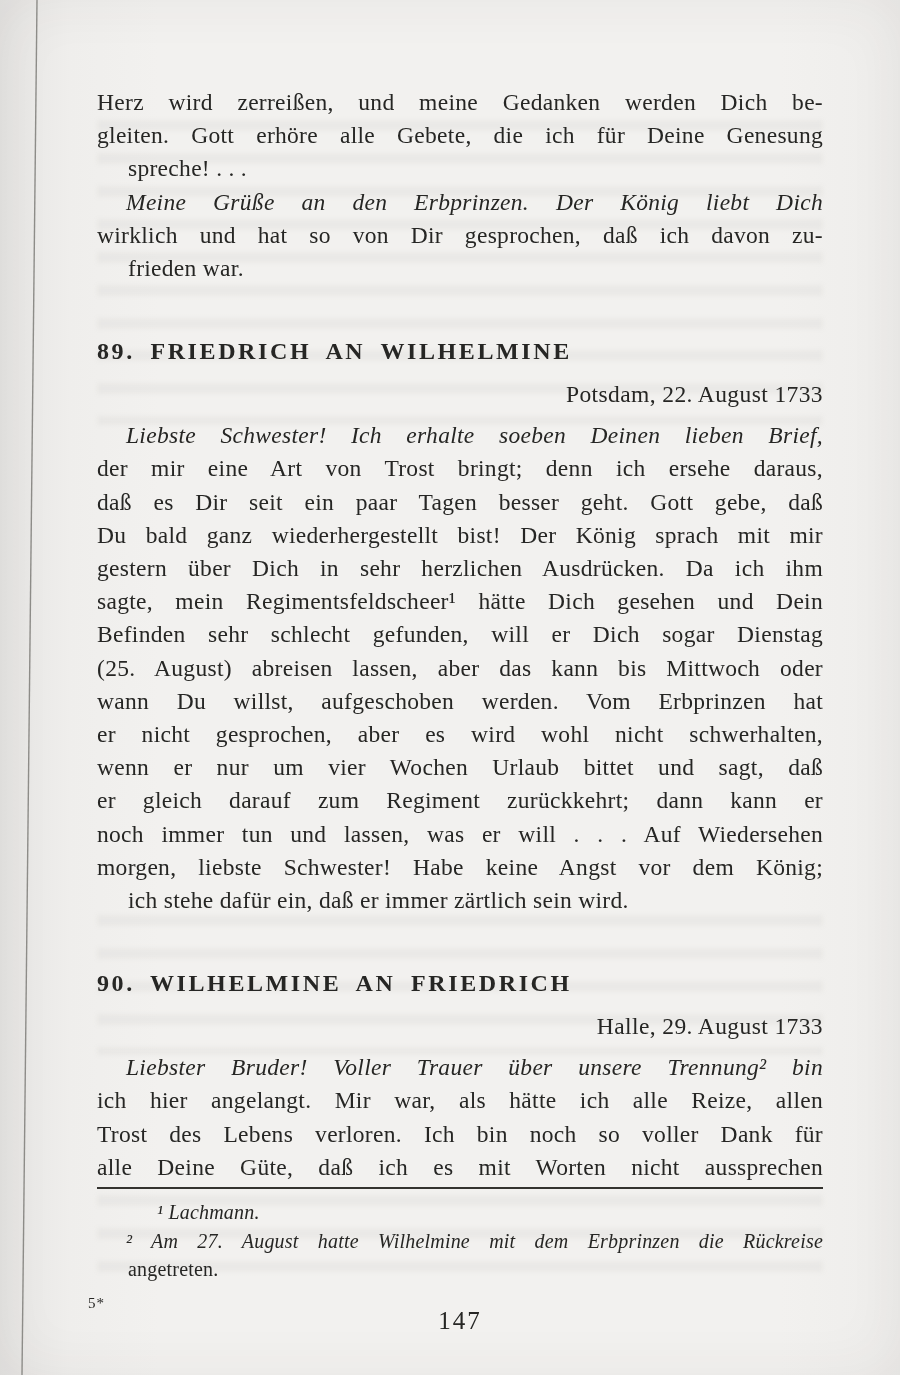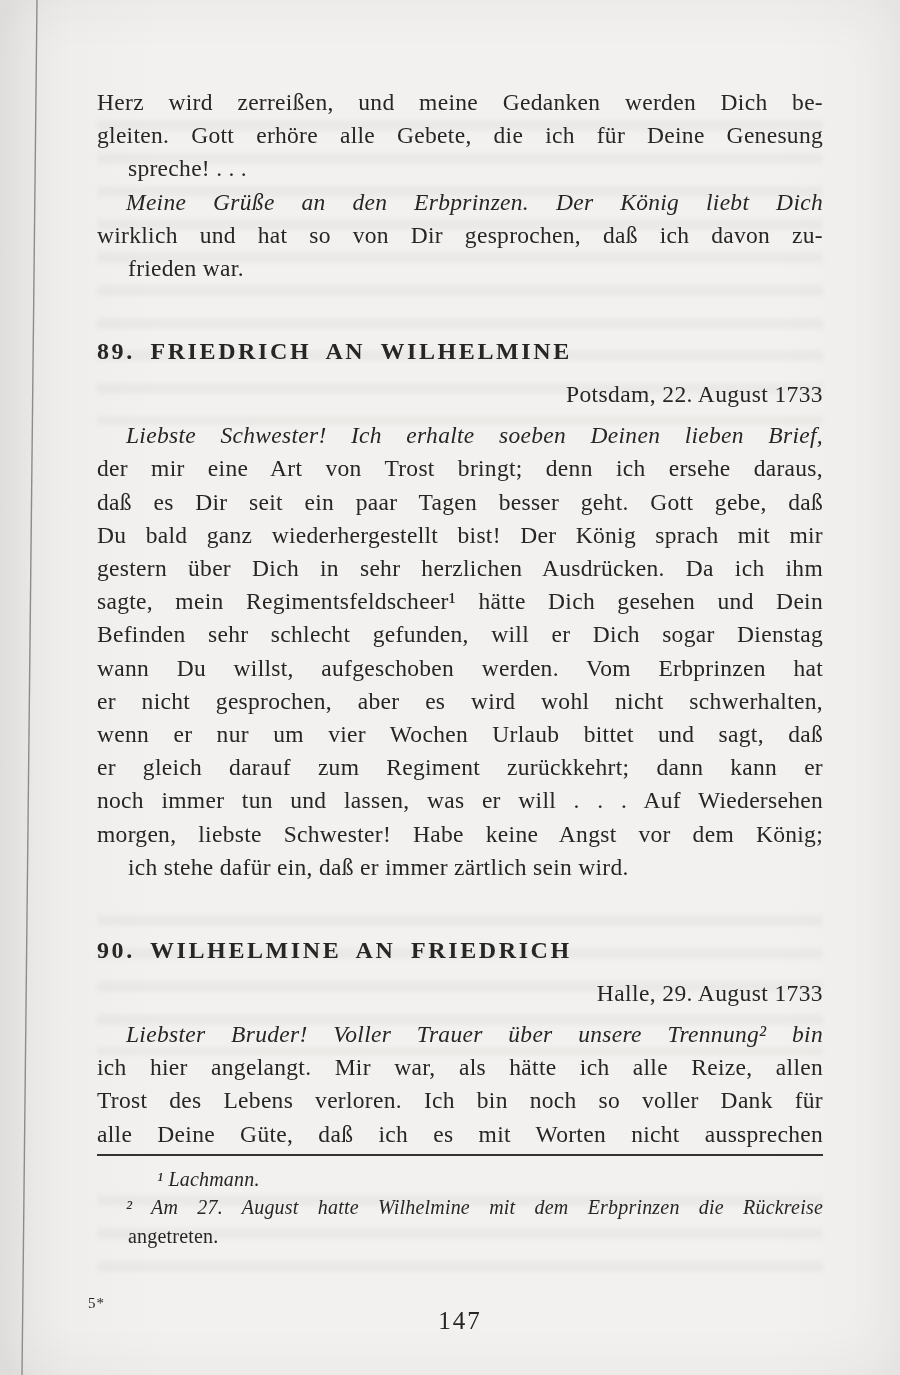--- a/index.html
+++ b/index.html
@@ -127,20 +127,21 @@
       <h2 class="heading">89. FRIEDRICH AN WILHELMINE</h2>
       <div class="dateline">Potsdam, 22. August 1733</div>
       <div class="para">
         <div class="bodyline indent">Liebste Schwester! Ich erhalte soeben Deinen lieben Brief,</div>
         <div class="bodyline">der mir eine Art von Trost bringt; denn ich ersehe daraus,</div>
         <div class="bodyline">daß es Dir seit ein paar Tagen besser geht. Gott gebe, daß</div>
         <div class="bodyline">Du bald ganz wiederhergestellt bist! Der König sprach mit mir</div>
         <div class="bodyline">gestern über Dich in sehr herzlichen Ausdrücken. Da ich ihm</div>
         <div class="bodyline">sagte, mein Regimentsfeldscheer¹ hätte Dich gesehen und Dein</div>
         <div class="bodyline">Befinden sehr schlecht gefunden, will er Dich sogar Dienstag</div>
+        <div class="bodyline">(25. August) abreisen lassen, aber das kann bis Mittwoch oder</div>
         <div class="bodyline">wann Du willst, aufgeschoben werden. Vom Erbprinzen hat</div>
         <div class="bodyline">er nicht gesprochen, aber es wird wohl nicht schwerhalten,</div>
         <div class="bodyline">wenn er nur um vier Wochen Urlaub bittet und sagt, daß</div>
         <div class="bodyline">er gleich darauf zum Regiment zurückkehrt; dann kann er</div>
         <div class="bodyline">noch immer tun und lassen, was er will . . . Auf Wiedersehen</div>
         <div class="bodyline">morgen, liebste Schwester! Habe keine Angst vor dem König;</div>
         <div class="bodyline noju">ich stehe dafür ein, daß er immer zärtlich sein wird.</div>
       </div>
       <h2 class="heading">90. WILHELMINE AN FRIEDRICH</h2>
       <div class="dateline">Halle, 29. August 1733</div>

